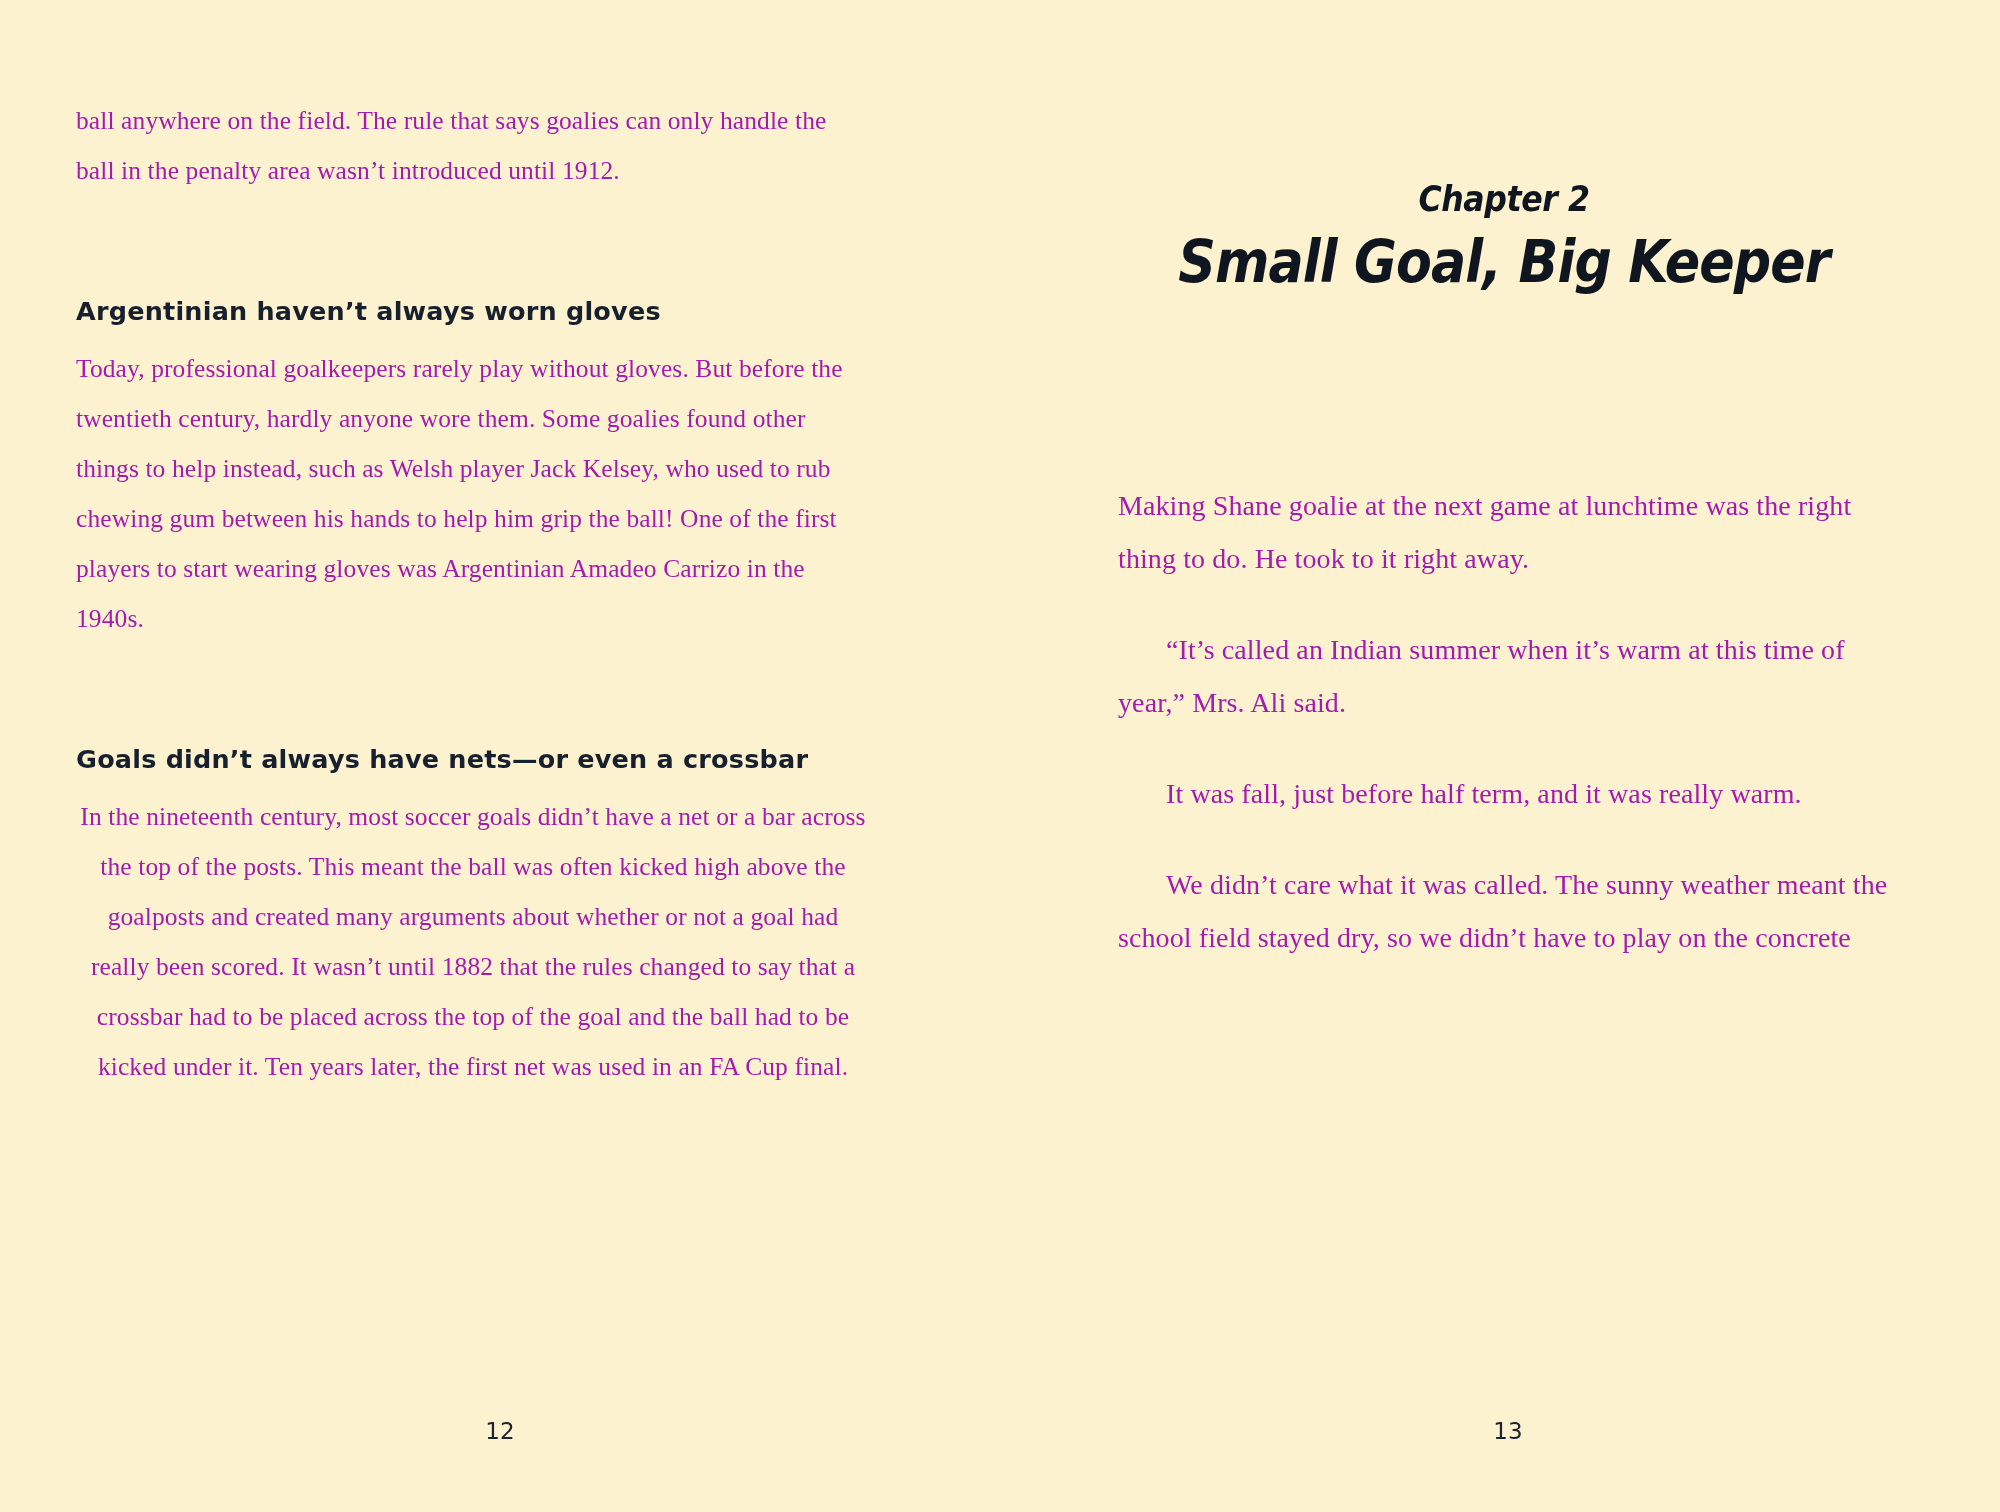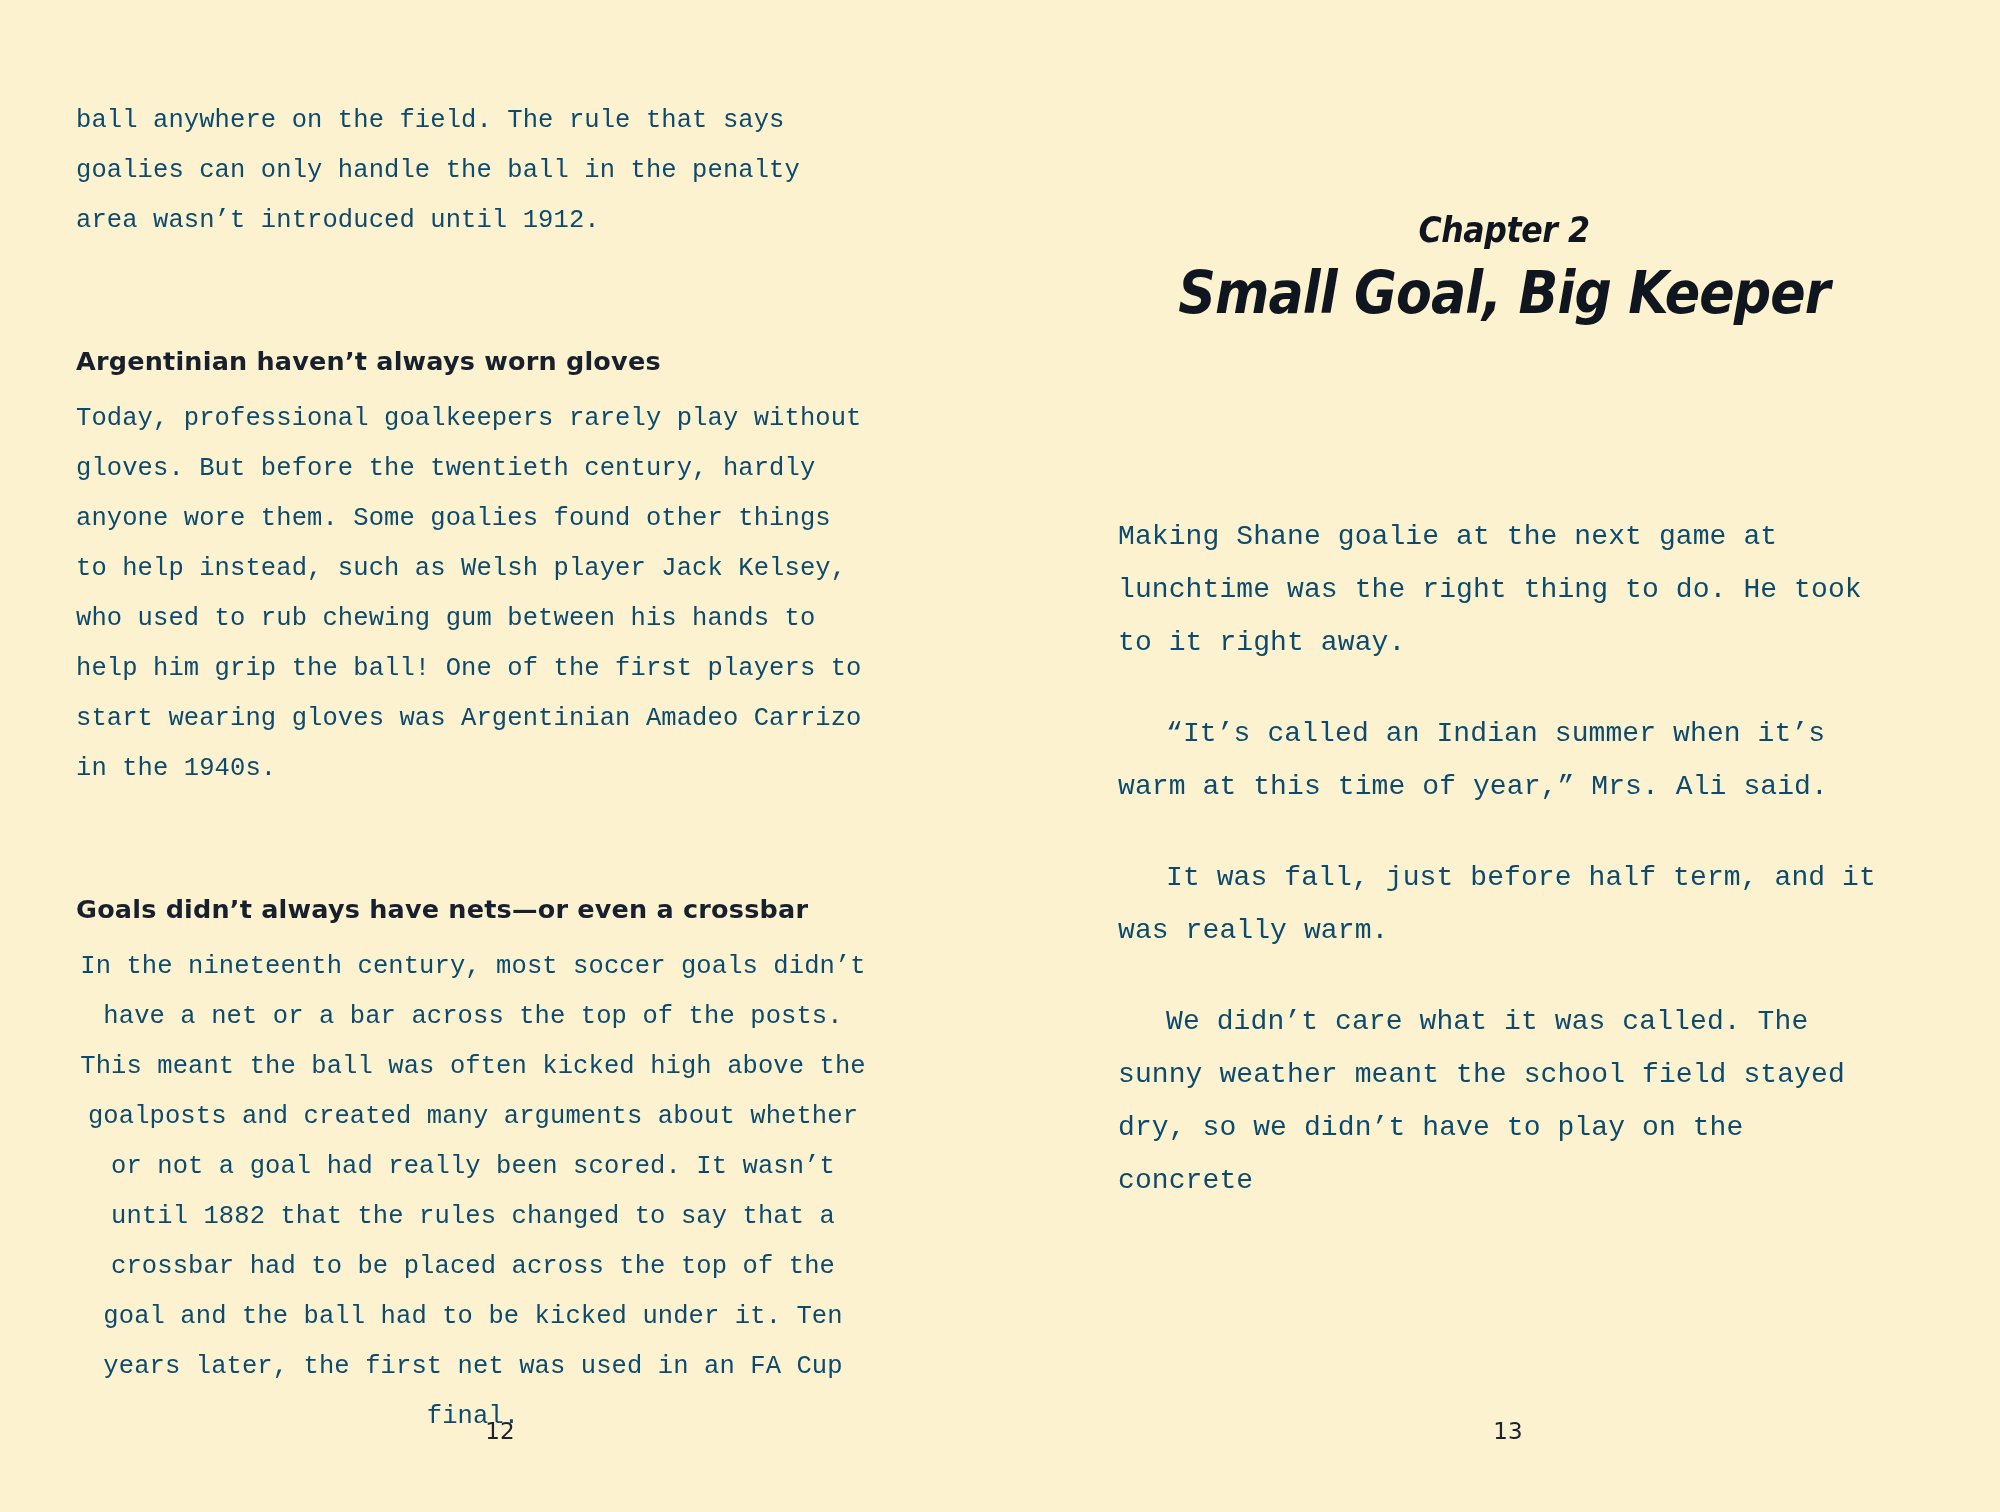--- a/index.html
+++ b/index.html
@@ -26,24 +26,24 @@
     height: 1512px;
     box-sizing: border-box;
   }
   .page-left {
     padding: 96px 130px 0 76px;
   }
   .page-right {
     padding: 96px 110px 0 118px;
   }
   .body-text {
-    font-family: Liberation Mono, monospace;
+    font-family: Liberation Serif, serif;
     font-size: 25.5px;
     line-height: 50px;
-    color: #0c4a6e;
+    color: #a21caf;
     letter-spacing: 0.1px;
   }
   .para {
     margin: 0 0 34px 0;
   }
   .para.tight {
     margin-bottom: 0;
     text-align: center;
   }
   .subhead {
@@ -53,21 +53,21 @@
     font-weight: 700;
     color: #16202e;
     margin: 0 0 10px 0;
     letter-spacing: 0.2px;
   }
   .spacer-lg {
     height: 58px;
   }
   .chapter-block {
     text-align: center;
-    margin-top: 112px;
+    margin-top: 81px;
   }
   .chapter-label {
     font-family: "DejaVu Sans", sans-serif;
     font-weight: 700;
     font-style: italic;
     font-size: 36px;
     line-height: 44px;
     letter-spacing: -0.5px;
     color: #10161f;
     transform: scaleX(0.88);

